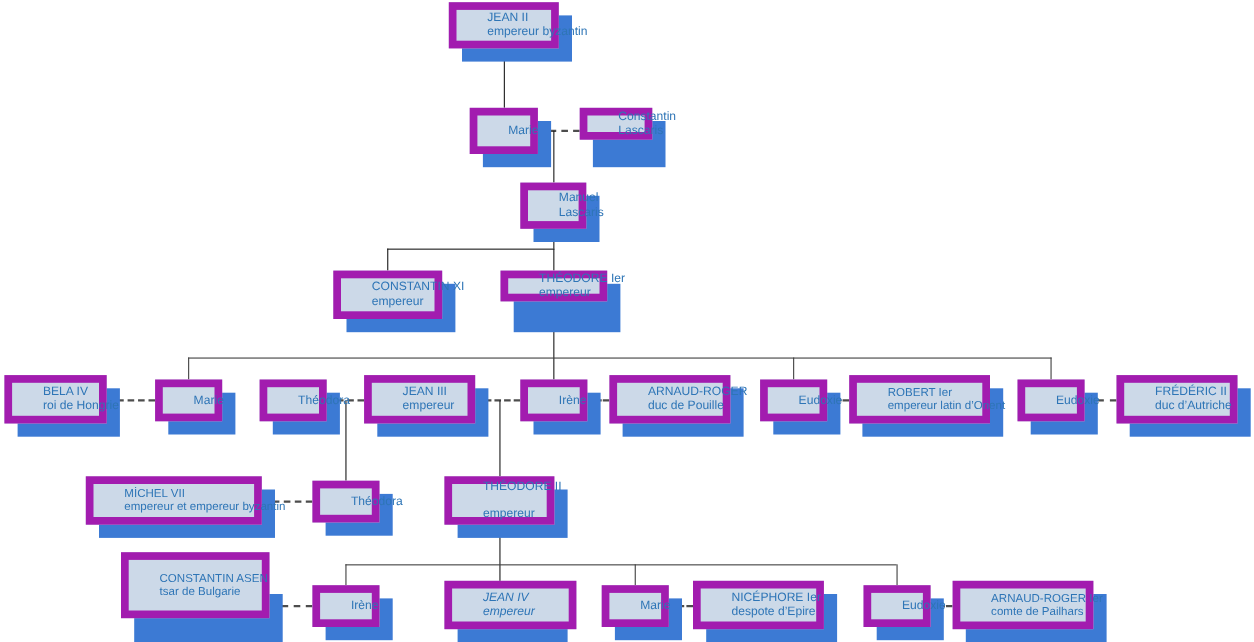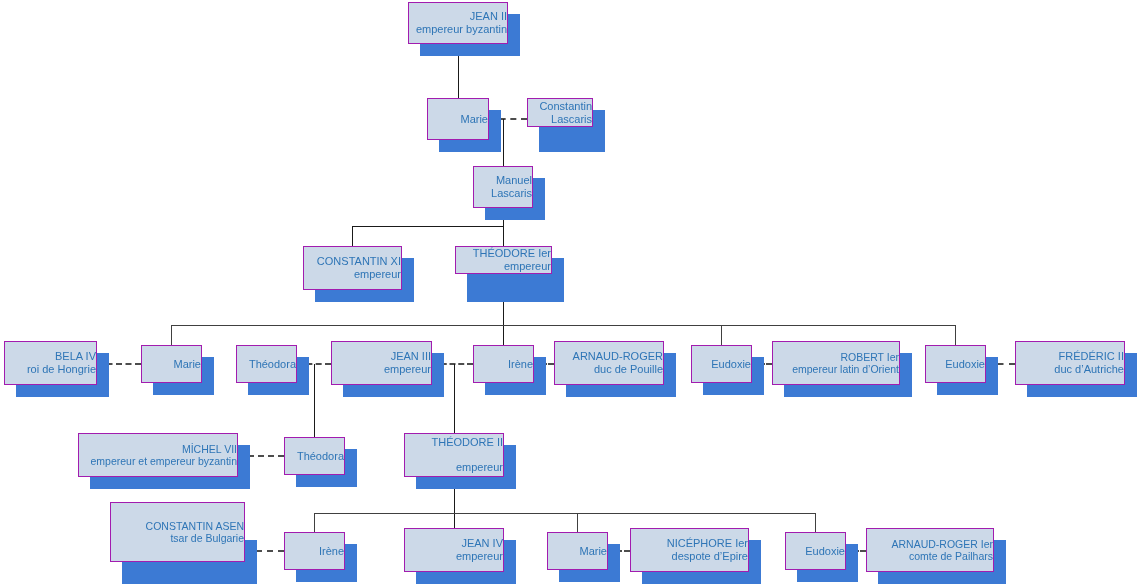--- a/index.html
+++ b/index.html
@@ -20,29 +20,30 @@
   .ln.hd{ 
     height:0;
     background:none;
     border-top:2px dashed #4d4d4d;
   }
   
   .node{
     position:absolute;
     box-sizing:border-box;
     background:#ccd9e8;
-    border:1px solid #a21caf;
+    border:7px solid #a21caf;
     color:#2e75b6;
     display:flex;
     flex-direction:column;
-    align-items:flex-end;
+    align-items:flex-start;
     justify-content:center;
     text-align:center;
     line-height:1.18;
     z-index:5;
+    padding-left:28px;
   }
   .node .l1{display:block;white-space:nowrap;}
   .node .l2{display:block;white-space:nowrap;}
   .shadow{
     position:absolute;
     background:#3c7ad4;
     z-index:2;
   }
   .f11{font-size:11px;}
   .f105{font-size:10.5px;}
@@ -184,21 +185,21 @@
       <div class="shadow" style="left:122px;top:540px;width:135px;height:44px;"></div>
       <div class="node f105" style="left:110px;top:502px;width:135px;height:60px;">
         <span class="l1">CONSTANTIN ASEN</span>
         <span class="l2">tsar de Bulgarie</span>
       </div>
       <div class="shadow" style="left:296px;top:544px;width:61px;height:38px;"></div>
       <div class="node f11" style="left:284px;top:532px;width:61px;height:38px;">
         <span class="l1">Irène</span>
       </div>
       <div class="shadow" style="left:416px;top:540px;width:100px;height:44px;"></div>
-      <div class="node f11" style="left:404px;top:528px;width:100px;height:44px;">
+      <div class="node f11" style="left:404px;top:528px;width:120px;height:44px;font-style:italic;">
         <span class="l1">JEAN IV</span>
         <span class="l2">empereur</span>
       </div>
       <div class="shadow" style="left:559px;top:544px;width:61px;height:38px;"></div>
       <div class="node f11" style="left:547px;top:532px;width:61px;height:38px;">
         <span class="l1">Marie</span>
       </div>
       <div class="shadow" style="left:642px;top:540px;width:119px;height:44px;"></div>
       <div class="node f11" style="left:630px;top:528px;width:119px;height:44px;">
         <span class="l1">NICÉPHORE Ier</span>

